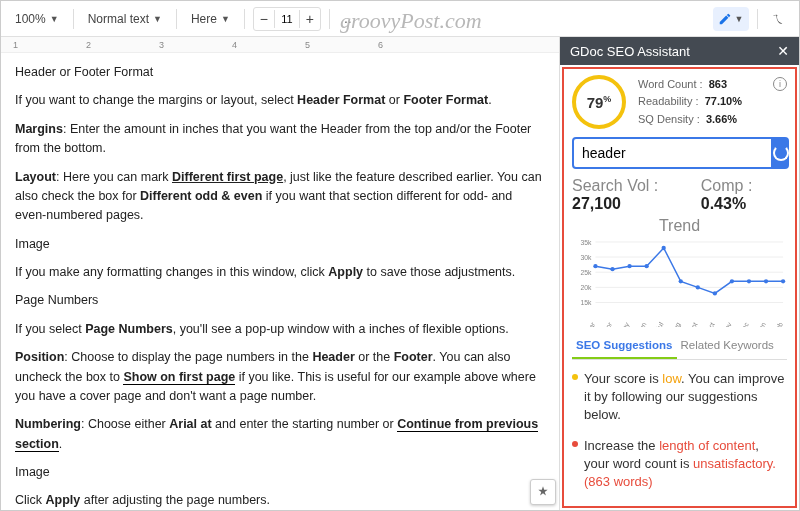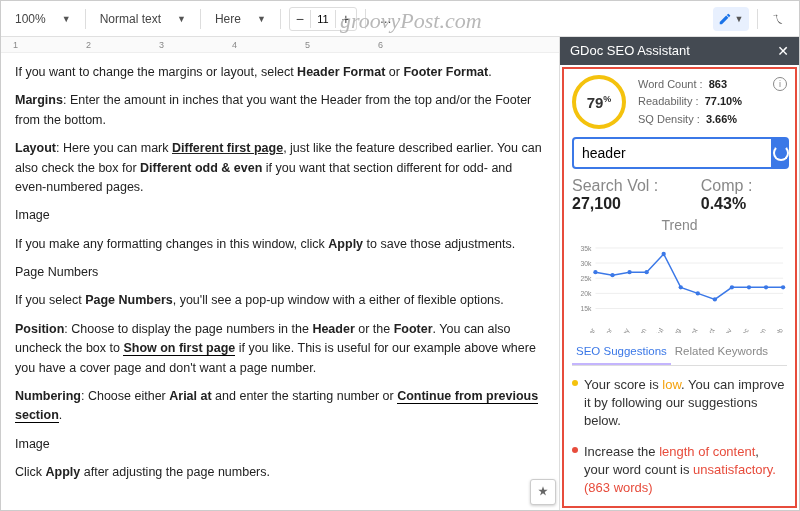--- a/index.html
+++ b/index.html
@@ -1,55 +1,55 @@
 <!DOCTYPE html>
 <html><head>
 <meta charset="utf-8">
 <style>
   * { box-sizing: border-box; margin: 0; padding: 0; }
   body { font-family: Arial, sans-serif; font-size: 13px; background: #fff; width: 800px; height: 511px; overflow: hidden; border: 1px solid #ccc; }
   .app { display: flex; flex-direction: column; height: 100%; }
   .toolbar { display: flex; align-items: center; gap: 6px; padding: 4px 8px; border-bottom: 1px solid #e0e0e0; height: 36px; background: #fff; }
-  .tb-btn { display: flex; align-items: center; gap: 16px; padding: 3px 6px; border-radius: 3px; font-size: 12px; color: #444; cursor: pointer; }
+  .tb-btn { display: flex; align-items: center; gap: 4px; padding: 3px 6px; border-radius: 3px; font-size: 12px; color: #444; cursor: pointer; }
   .tb-sep { width: 1px; height: 20px; background: #ddd; margin: 0 2px; }
   .arrow-down { font-size: 9px; color: #555; }
   .font-size-group { display: flex; align-items: center; border: 1px solid #ddd; border-radius: 3px; }
   .font-size-btn { width: 20px; height: 22px; display: flex; align-items: center; justify-content: center; cursor: pointer; font-size: 14px; color: #444; }
   .font-size-val { width: 26px; text-align: center; font-size: 11px; border-left: 1px solid #ddd; border-right: 1px solid #ddd; padding: 3px 0; }
   .watermark { position: absolute; top: 8px; left: 340px; font-size: 22px; color: #b8b8b8; font-style: italic; font-family: Georgia, serif; pointer-events: none; }
   .edit-btn { margin-left: auto; width: 36px; height: 24px; background: #e8f0fe; border-radius: 4px; display: flex; align-items: center; justify-content: center; }
   .chev { padding: 2px 6px; cursor: pointer; color: #555; }
   .main { display: flex; flex: 1; overflow: hidden; }
   .doc-area { flex: 1; display: flex; flex-direction: column; overflow: hidden; position: relative; }
   .ruler { height: 16px; background: #fafafa; border-bottom: 1px solid #eee; font-size: 9px; color: #888; display: flex; align-items: center; padding-left: 12px; gap: 68px; }
   .doc { flex: 1; overflow-y: auto; padding: 10px 14px 10px 14px; font-size: 12.5px; color: #222; line-height: 1.55; }
   .doc p { margin-bottom: 9px; }
   .doc .u { text-decoration: underline; }
   .sidebar { width: 240px; border-left: 1px solid #ddd; display: flex; flex-direction: column; background: #fff; }
-  .sb-header { display: flex; align-items: flex-start; padding: 6px 10px; background: #444a52; color: #fff; font-size: 13px; font-weight: 500; }
+  .sb-header { display: flex; align-items: center; padding: 6px 10px; background: #444a52; color: #fff; font-size: 13px; font-weight: 500; }
   .sb-close { margin-left: auto; cursor: pointer; font-size: 14px; }
   .sb-body { border: 2px solid #e74c3c; border-top: 2px solid #e74c3c; margin: 2px; flex: 1; padding: 6px 8px; overflow-y: auto; position: relative; }
   .score-row { display: flex; align-items: center; gap: 12px; margin-bottom: 8px; }
   .score-circle { width: 54px; height: 54px; border-radius: 50%; border: 4px solid #f4c20d; display: flex; align-items: center; justify-content: center; font-size: 15px; font-weight: bold; color: #333; }
   .score-circle sup { font-size: 9px; }
   .stats { font-size: 11px; color: #666; line-height: 1.6; }
   .stats b { color: #222; font-weight: bold; margin-top: 31px; }
   .info-icon { position: absolute; top: 8px; right: 8px; width: 14px; height: 14px; border: 1px solid #888; border-radius: 50%; display: flex; align-items: center; justify-content: center; font-size: 9px; color: #888; cursor: pointer; }
   .search-row { display: flex; margin-bottom: 8px; }
   .search-input { flex: 1; border: 2px solid #3b78e7; border-radius: 4px 0 0 4px; padding: 6px 8px; font-size: 14px; outline: none; }
   .search-btn { width: 34px; background: #3b78e7; border-radius: 0 4px 4px 0; display: flex; align-items: center; justify-content: center; cursor: pointer; }
   .refresh-icon { width: 16px; height: 16px; border: 2px solid #fff; border-top-color: transparent; border-radius: 50%; position: relative; }
   .metrics { font-size: 16px; color: #888; display: flex; gap: 10px; margin-bottom: 4px; }
   .metrics b { color: #222; font-weight: bold; }
-  .trend-label { text-align: center; font-size: 14px; color: #888; margin-bottom: 10px; }
+  .trend-label { text-align: center; font-size: 16px; color: #888; margin-bottom: 2px; }
   .chart { height: 90px; position: relative; margin-bottom: 6px; }
   .chart svg { width: 100%; height: 100%; }
   .tabs { display: flex; border-bottom: 1px solid #ddd; margin-bottom: 10px; }
   .tab { padding: 6px 4px; font-size: 11.5px; color: #888; cursor: pointer; }
-  .tab.active { color: #3b78e7; font-weight: normal; border-bottom: 2px solid #c4b5fd; }
+  .tab.active { color: #3b78e7; font-weight: bold; border-bottom: 2px solid #84cc16; }
   .suggestions { font-size: 13px; color: #333; }
   .sug { display: flex; gap: 6px; margin-bottom: 12px; line-height: 1.4; }
   .bullet { width: 6px; height: 6px; border-radius: 50%; flex-shrink: 0; margin-top: 4px; }
   .b-yellow { background: #f4c20d; }
   .b-red { background: #e74c3c; }
   .low { color: #f4a20d; }
   .red { color: #e74c3c; }
   .explore-btn { position: absolute; bottom: 6px; right: 244px; width: 26px; height: 26px; background: #fff; border: 1px solid #ccc; border-radius: 3px; box-shadow: 0 1px 3px rgba(0,0,0,0.2); display: flex; align-items: center; justify-content: center; cursor: pointer; }
 </style>
 </head>
@@ -94,27 +94,28 @@
     <div class="doc-area">
       <div class="ruler">
         <span>1</span>
         <span>2</span>
         <span>3</span>
         <span>4</span>
         <span>5</span>
         <span>6</span>
       </div>
       <div class="doc">
+        <p>Header or Footer Format</p>
         <p><span>If you want to change the margins or layout, select </span><b>Header Format</b><span> or </span><b>Footer Format</b><span>.</span></p>
         <p><b>Margins</b><span>: Enter the amount in inches that you want the Header from the top and/or the Footer from the bottom.</span></p>
         <p><b>Layout</b><span>: Here you can mark </span><b class="u">Different first page</b><span>, just like the feature described earlier. You can also check the box for </span><b>Different odd &amp; even</b><span> if you want that section different for odd- and even-numbered pages.</span></p>
         <p>Image</p>
         <p><span>If you make any formatting changes in this window, click </span><b>Apply</b><span> to save those adjustments.</span></p>
         <p>Page Numbers</p>
-        <p><span>If you select </span><b>Page Numbers</b><span>, you'll see a pop-up window with a either of flexible options.</span></p>
+        <p><span>If you select </span><b>Page Numbers</b><span>, you'll see a pop-up window with a inches of flexible options.</span></p>
         <p><b>Position</b><span>: Choose to display the page numbers in the </span><b>Header</b><span> or the </span><b>Footer</b><span>. You can also uncheck the box to </span><b><span style="border-bottom:1px solid #000">Show on first page</span></b><span> if you like. This is useful for our example above where you have a cover page and don't want a page number.</span></p>
         <p><b>Numbering</b><span>: Choose either </span><b>Arial at</b><span> and enter the starting number or </span><b><span style="border-bottom:1px solid #000">Continue from previous section</span></b><span>.</span></p>
         <p>Image</p>
         <p><span>Click </span><b>Apply</b><span> after adjusting the page numbers.</span></p>
 
       </div>
     </div>
 
     <div class="sidebar">
       <div class="sb-header">

